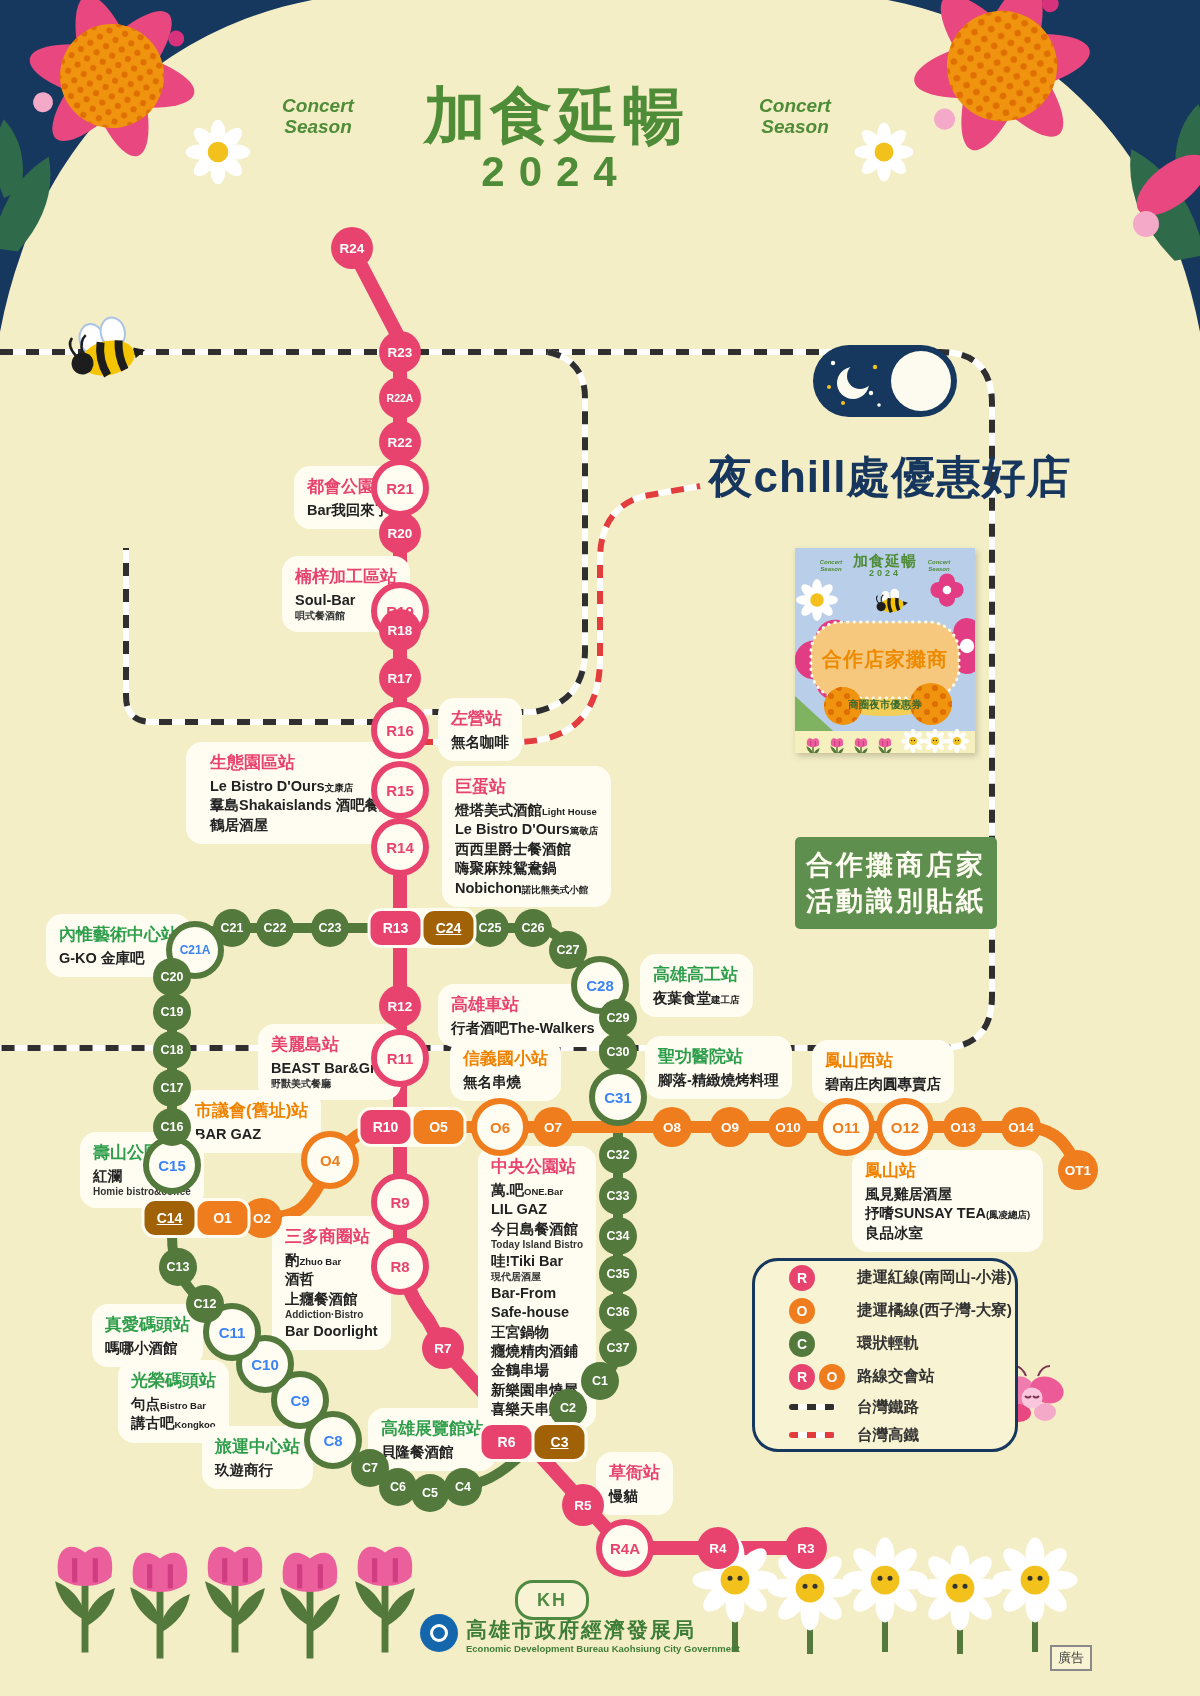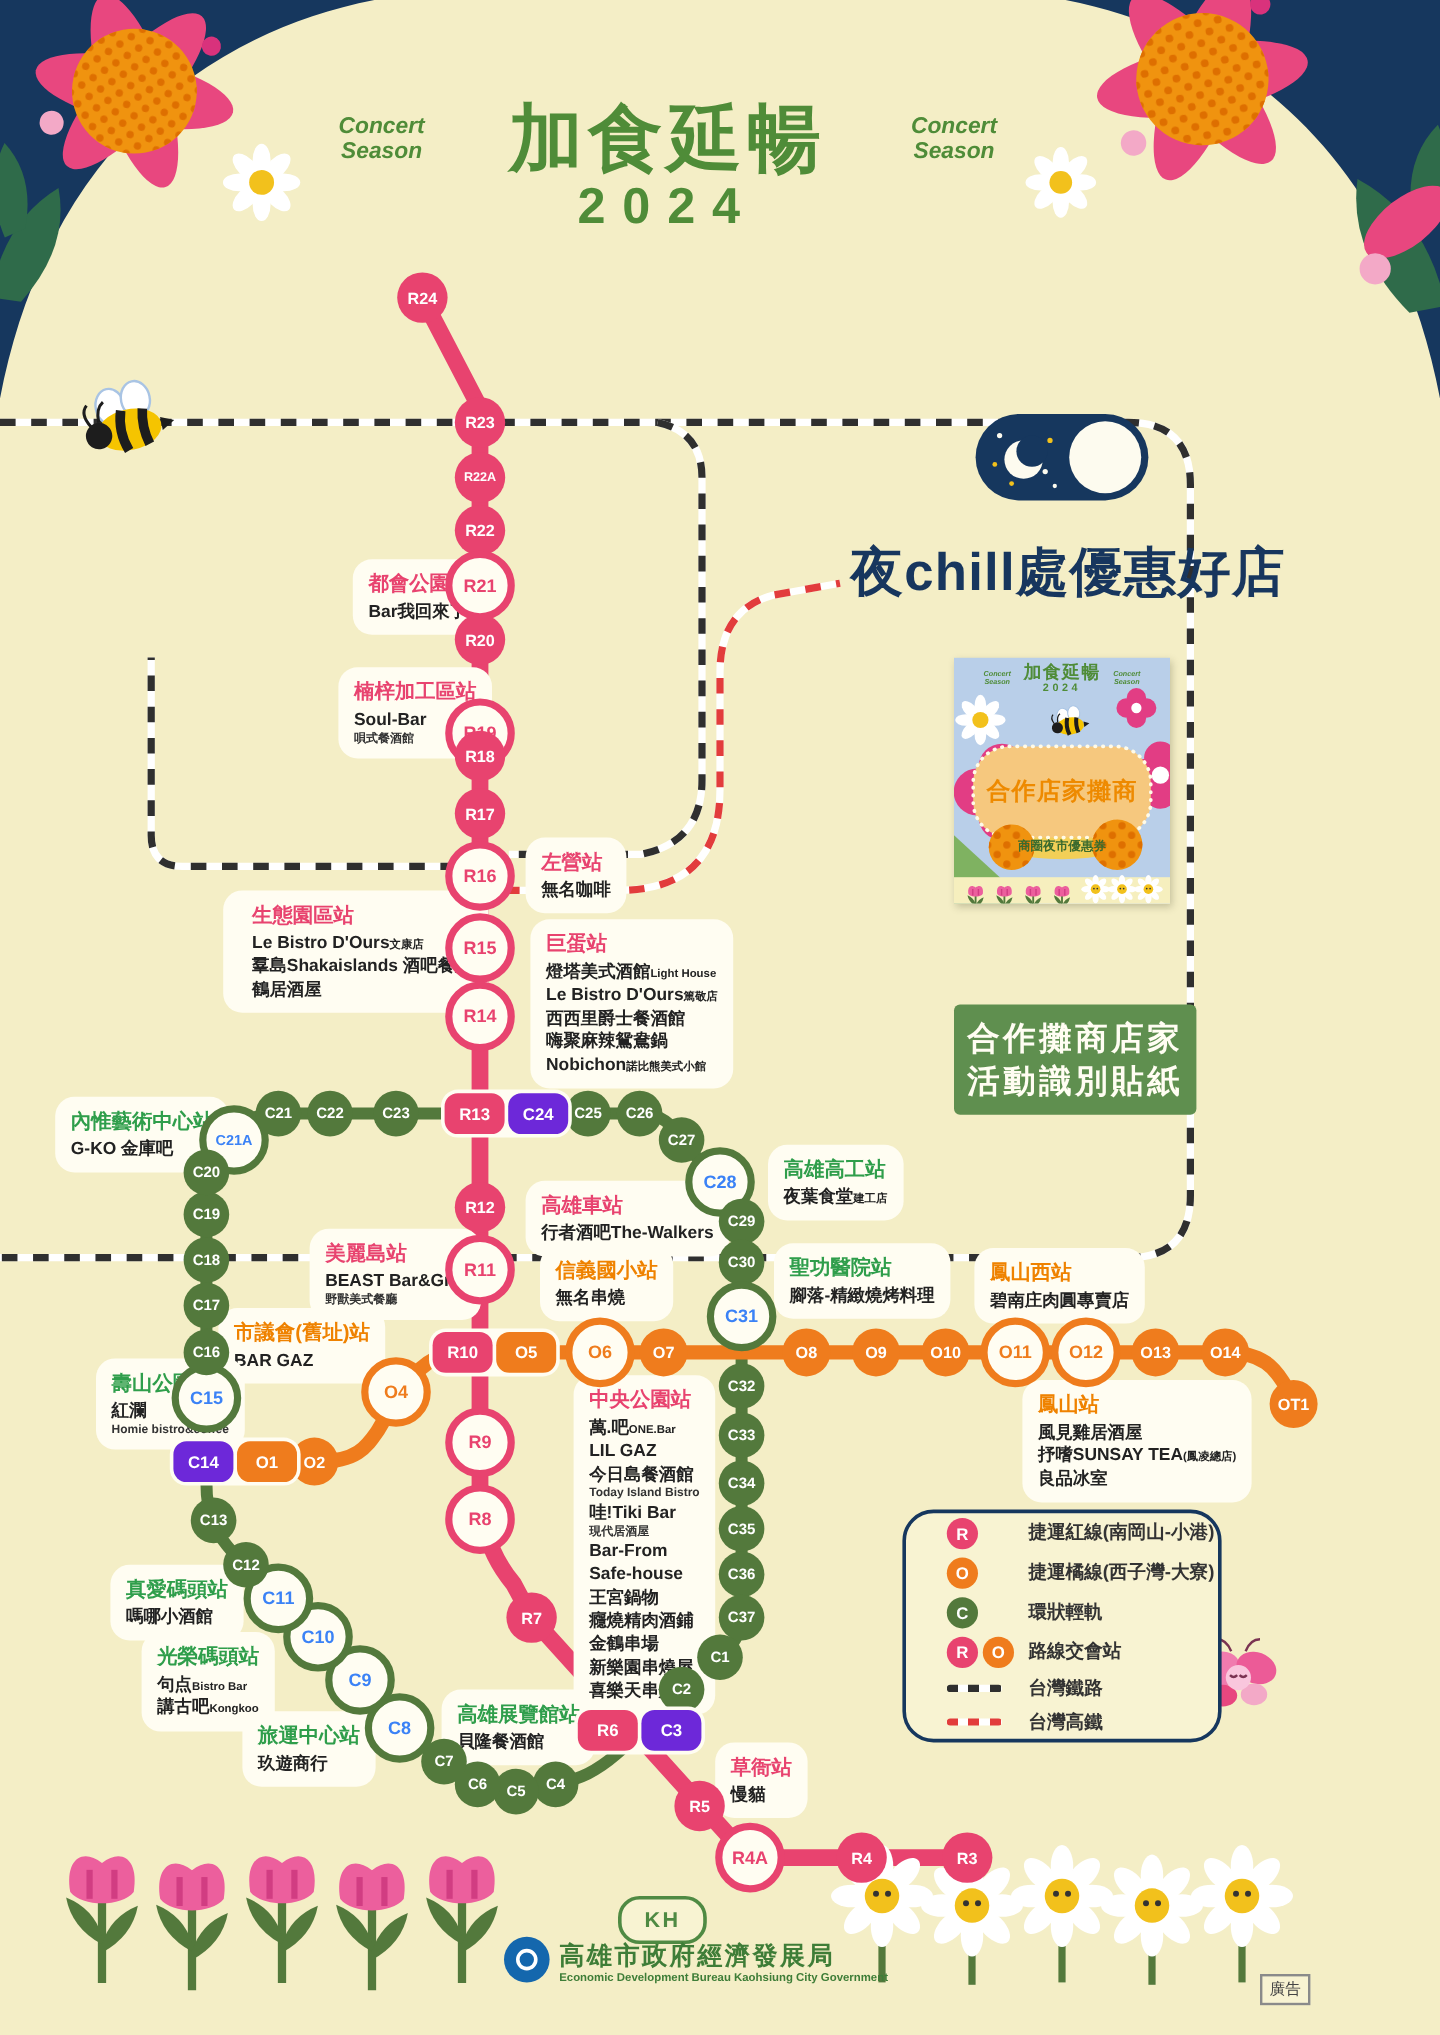--- a/index.html
+++ b/index.html
@@ -49,21 +49,21 @@
   .st.b{width:58px;height:58px;background:#fffdf2;border:6px solid;font-size:15px;}
   .st.b.r{border-color:#e8436f;color:#e8436f;}
   .st.b.o{border-color:#ef7c1d;color:#ef7c1d;}
   .st.b.g{border-color:#53793c;color:#3b82f6;}
   .st.long{font-size:10.5px;}
   .st.b.long{font-size:12px;}
   .capsule{position:absolute;transform:translate(-50%,-50%);display:flex;gap:3px;background:#fffdf2;
       padding:3px;border-radius:14px;z-index:6;}
   .capsule .cell{min-width:40px;height:34px;display:flex;align-items:center;justify-content:center;
       border-radius:11px;color:#fff;font-weight:bold;font-size:14px;padding:0 5px;}
-  .cell.r{background:#e8436f;}.cell.o{background:#ef7c1d;}.cell.g{background:#6d28d9;}
+  .cell.r{background:#e8436f;}.cell.o{background:#ef7c1d;}.cell.g{background:#a16207;text-decoration:underline;}
 
   .bubble{position:absolute;background:#fffdf2;border-radius:16px;padding:9px 13px;z-index:5;}
   .btitle{font-size:17px;font-weight:bold;margin:0 0 3px;white-space:nowrap;}
   .btitle.red{color:#e8436f;}.btitle.orange{color:#ef8200;}.btitle.green{color:#2f9e4b;}
   .bline{font-size:14.5px;font-weight:bold;color:#222;line-height:1.34;white-space:nowrap;}
   .bline .sfx{font-size:9.5px;}
   .bline.small{font-size:10px;line-height:1.25;color:#333;}
 
   
   .legend{position:absolute;left:752px;top:1258px;width:266px;height:194px;border:3px solid #16375e;
@@ -473,20 +473,28 @@
       <div class="bubble" style="left: 852px; top: 1150px;">
         <div class="btitle orange">鳳山站</div>
         <div class="bline">風見雞居酒屋</div>
         <div class="bline">抒嗜SUNSAY TEA<span class="sfx">(鳳凌總店)</span></div>
         <div class="bline">良品冰室</div>
       </div>
       <div class="bubble" style="left: 812px; top: 1040px;">
         <div class="btitle orange">鳳山西站</div>
         <div class="bline">碧南庄肉圓專賣店</div>
       </div>
+      <div class="bubble" style="left: 272px; top: 1216px;">
+        <div class="btitle red">三多商圈站</div>
+        <div class="bline">酌<span class="sfx">Zhuo Bar</span></div>
+        <div class="bline">酒哲</div>
+        <div class="bline">上癮餐酒館</div>
+        <div class="bline small">Addiction·Bistro</div>
+        <div class="bline">Bar Doorlight</div>
+      </div>
       <div class="bubble" style="left: 478px; top: 1146px;">
         <div class="btitle red">中央公園站</div>
         <div class="bline">萬.吧<span class="sfx">ONE.Bar</span></div>
         <div class="bline">LIL GAZ</div>
         <div class="bline">今日島餐酒館</div>
         <div class="bline small">Today Island Bistro</div>
         <div class="bline">哇!Tiki Bar</div>
         <div class="bline small">現代居酒屋</div>
         <div class="bline">Bar-From</div>
         <div class="bline">Safe-house</div>

